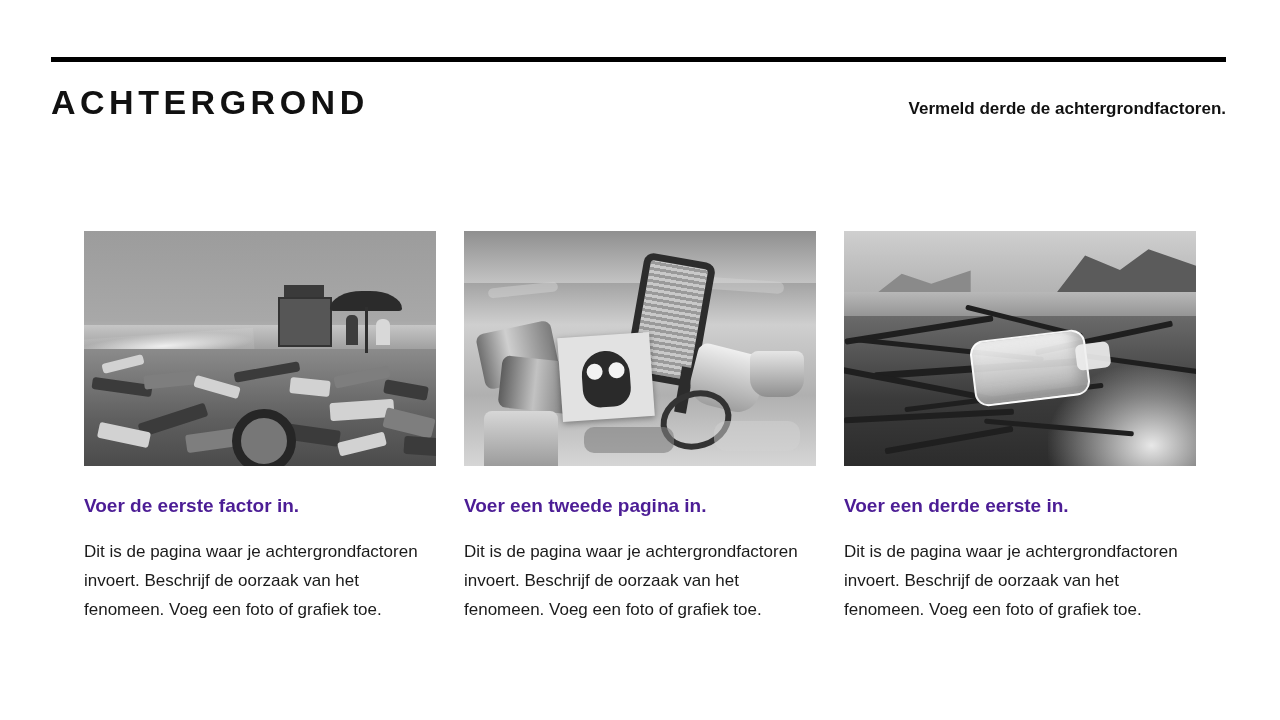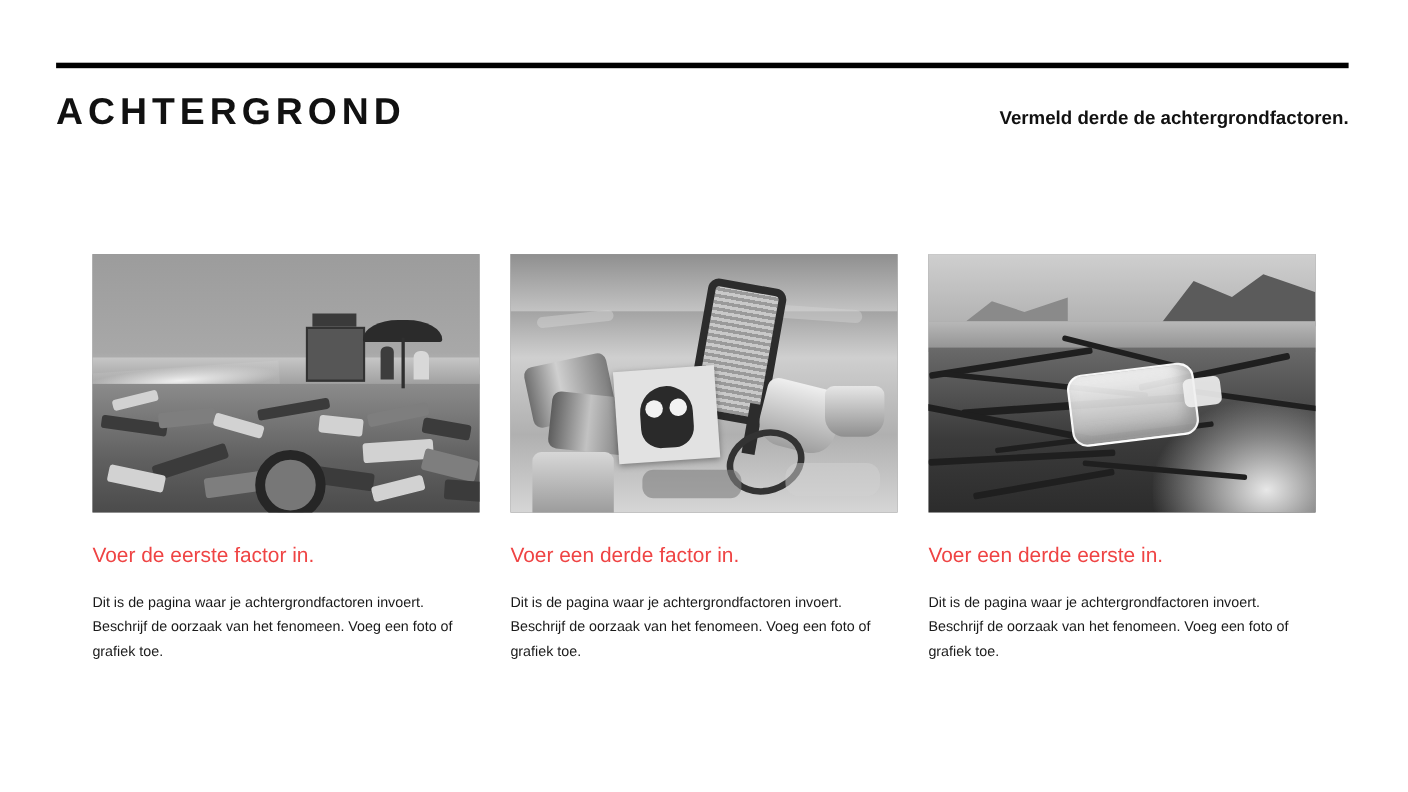--- a/index.html
+++ b/index.html
@@ -68,27 +68,27 @@
     width: 352px;
     height: 235px;
     position: relative;
     overflow: hidden;
     background: #8d8d8d;
     filter: grayscale(100%);
   }
   .col-title {
     margin: 28px 0 0 0;
     font-size: 19px;
-    font-weight: normal;
-    color: #ef4444;
+    font-weight: bold;
+    color: #4c1d95;
     line-height: 1.3;
   }
   .col-body {
     margin: 18px 0 0 0;
-    font-size: 13px;
+    font-size: 17px;
     line-height: 1.72;
     color: #1a1a1a;
     max-width: 350px;
   }
 
   
   .p1-sky {
     position: absolute; inset: 0;
     background: linear-gradient(#9c9c9c 0%, #a8a8a8 38%, #b4b4b4 44%, #b4b4b4 46%, #8e8e8e 47%, #8e8e8e 100%);
   }
@@ -320,21 +320,21 @@
         <div class="p2-card">
             <div class="p2-owl"></div>
           </div>
         <div class="p2-bucket"></div>
         <div class="p2-bucket2"></div>
         <div class="p2-hoop"></div>
         <div class="p2-castle"></div>
         <div class="debris d-mid" style="left:120px; top:196px; width:90px; height:26px; border-radius:10px; opacity:.6;"></div>
         <div class="debris d-light" style="left:250px; top:190px; width:86px; height:30px; border-radius:12px; opacity:.5;"></div>
       </div>
-      <div class="col-title">Voer een derde factor in.</div>
+      <div class="col-title">Voer een tweede pagina in.</div>
       <p class="col-body">Dit is de pagina waar je achtergrondfactoren invoert. Beschrijf de oorzaak van het fenomeen. Voeg een foto of grafiek toe.</p>
     </div>
 
     <div class="column">
       <div class="photo">
         <div class="p3-sky"></div>
         <div class="p3-hill"></div>
         <div class="p3-hill2"></div>
         <div class="p3-sea"></div>
         <div class="p3-ground"></div>

